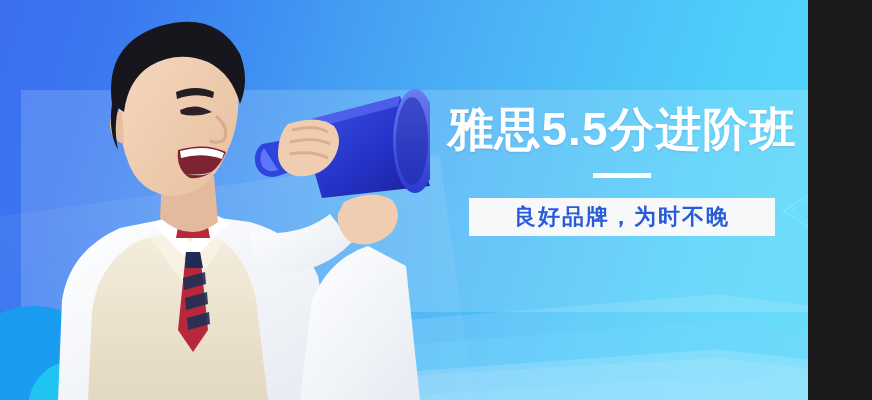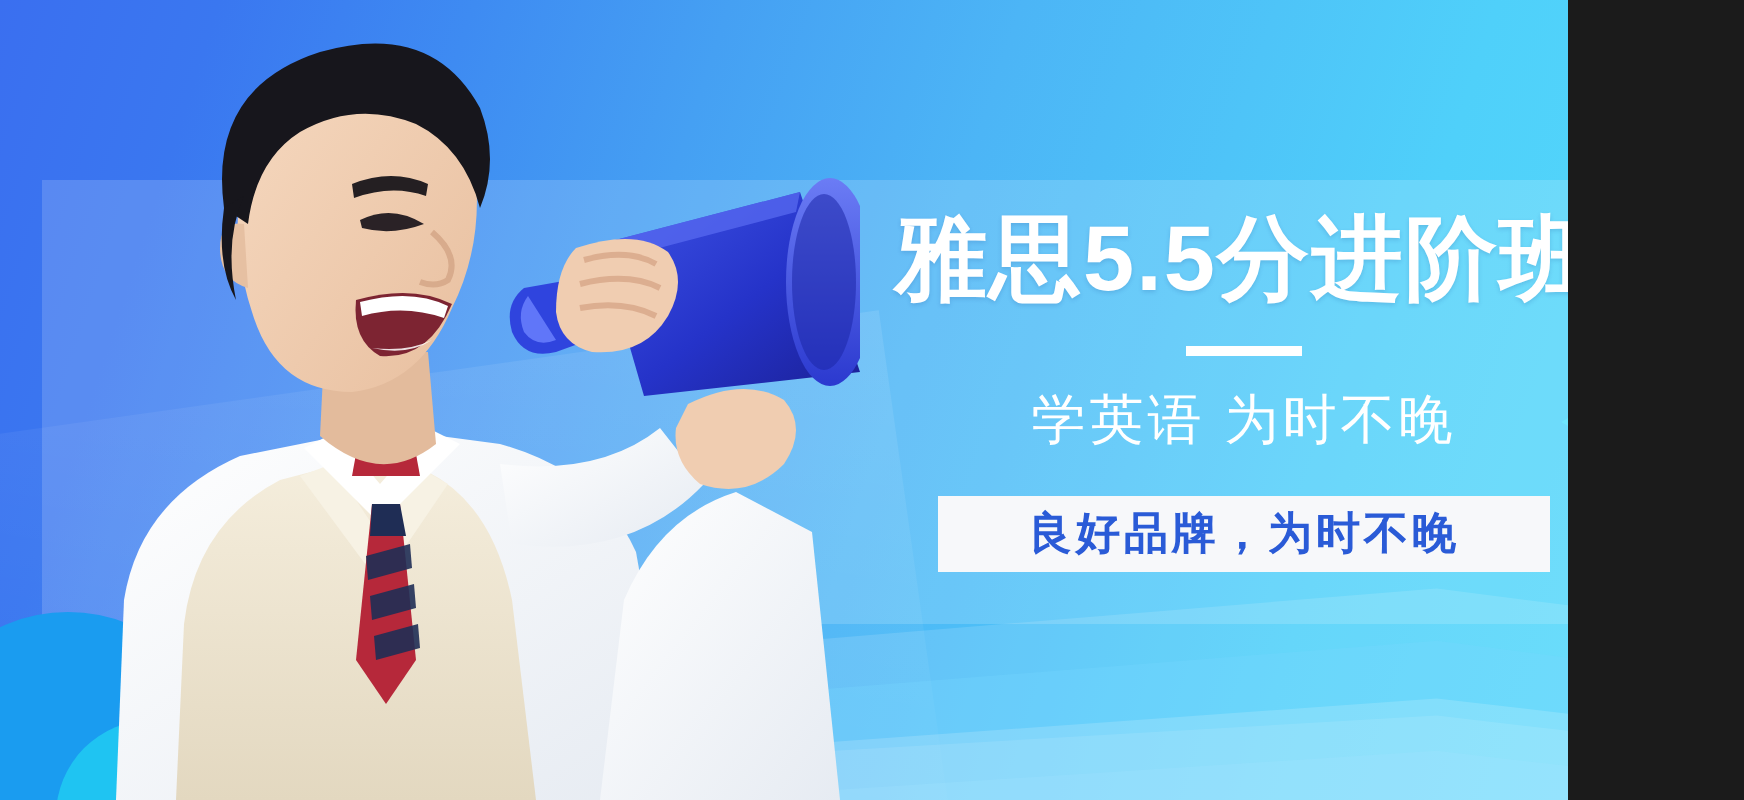--- a/index.html
+++ b/index.html
@@ -2,34 +2,33 @@
 <html><head>
 <meta charset="utf-8">
 <style>
   html, body {
     margin: 0;
     padding: 0;
     background: #1b1b1b;
   }
   .banner {
     position: relative;
-    width: 744px;
+    width: 808px;
     height: 400px;
     overflow: hidden;
     font-family: "Liberation Sans", "DejaVu Sans", sans-serif;
     background: linear-gradient(108deg,
         #3a6ff0 0%,
         #3a77f0 12%,
         #3e8bf2 26%,
         #45a0f3 40%,
         #4cb5f6 56%,
         #4ec4f8 70%,
         #4fd0fa 82%,
         #54d8fb 100%);
-    padding-left: 40px;
   }
 
   
   .bg-layer { position: absolute; inset: 0; }
 
   .light-band {
     position: absolute;
     left: 21px;
     top: 90px;
     width: 830px;
@@ -241,19 +240,18 @@
     <path d="M292 130 Q314 124 328 132" fill="none" stroke="#dcae90" stroke-width="3"></path>
     <path d="M290 142 Q314 136 330 144" fill="none" stroke="#dcae90" stroke-width="3"></path>
     <path d="M290 154 Q312 150 328 158" fill="none" stroke="#dcae90" stroke-width="3"></path>
 
     <path d="M344 202 Q372 188 392 200 Q404 214 392 232 Q374 250 350 242 Q336 230 338 214 Z" fill="#f0cdb1"></path>
   </svg>
 
   <div class="text-col">
     <h1 class="headline">雅思5.5分进阶班</h1>
     <div class="rule"></div>
-    <p class="subheadline">学英语 为时不晚</p>
     <div class="badge">
       <span class="badge-text">良好品牌，为时不晚</span>
     </div>
   </div>
 
 </div>
 
 </body></html>

